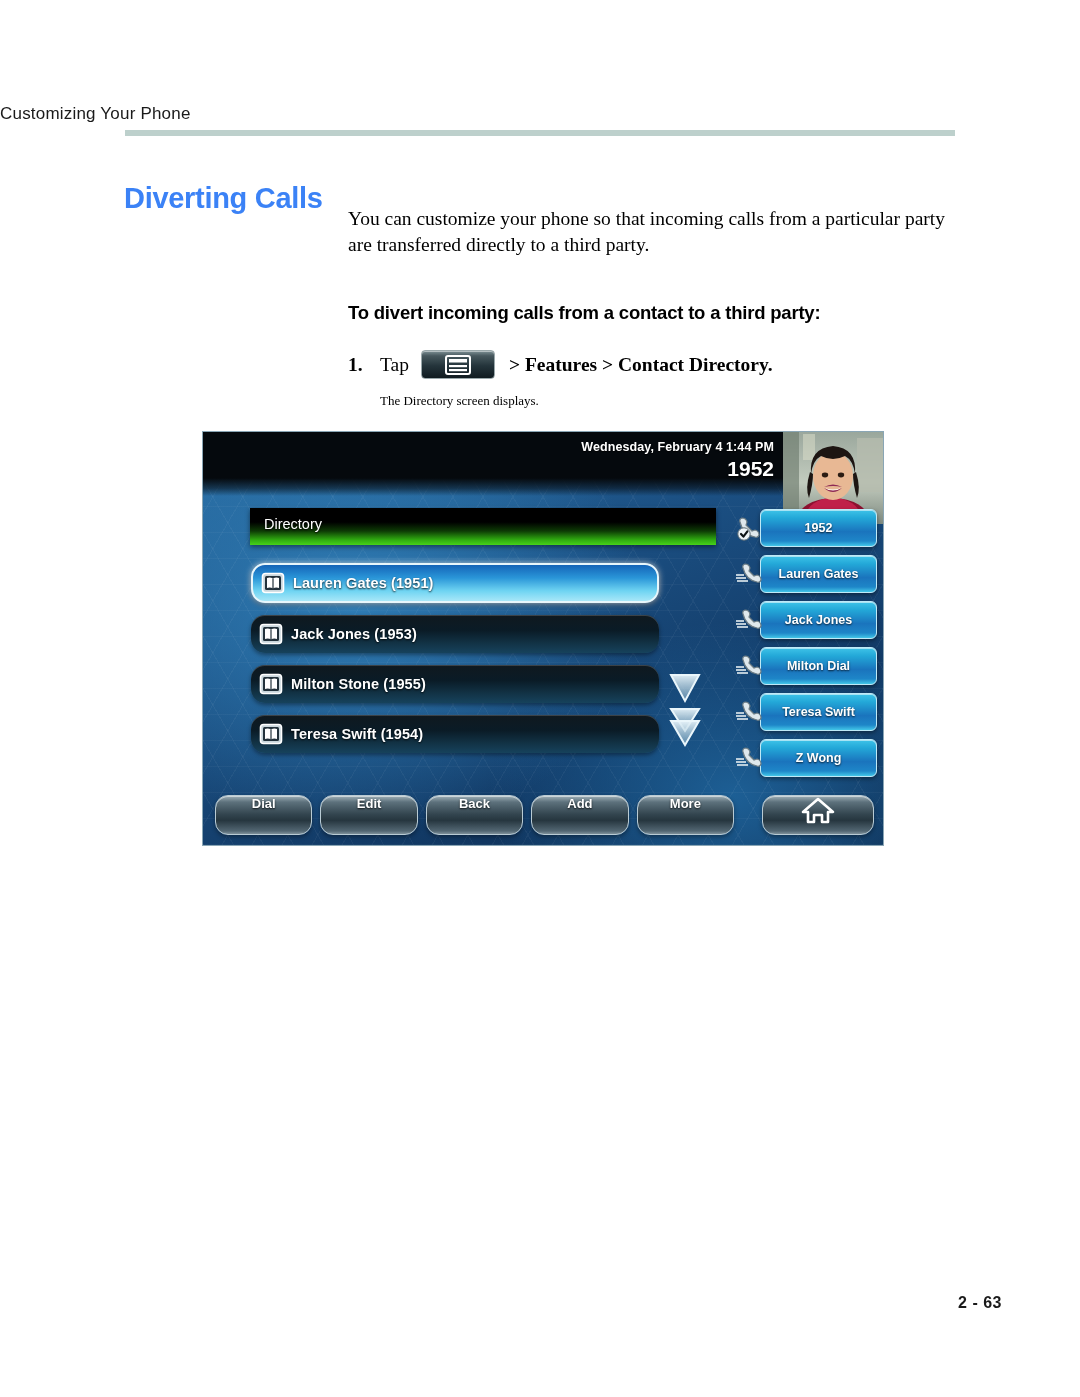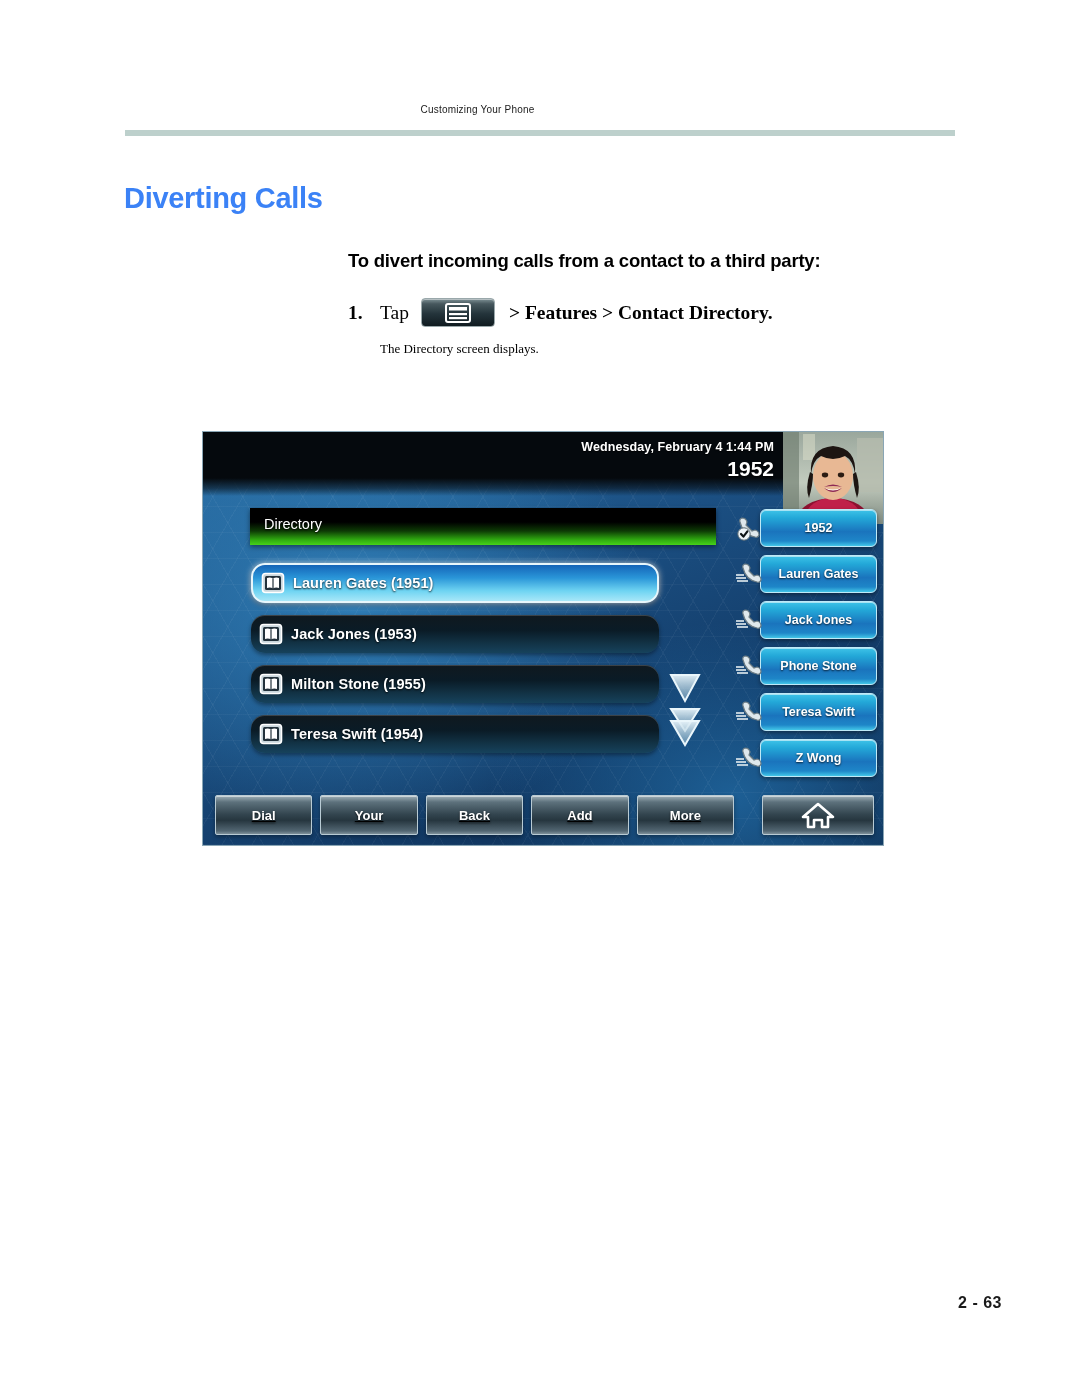--- a/index.html
+++ b/index.html
@@ -14,23 +14,23 @@
     position: relative;
     overflow: hidden;
   }
 
   
   .running-header {
     position: absolute;
     top: 104px;
     left: 0;
     width: 955px;
-    text-align: center;
-    font-family: "Liberation Sans", sans-serif;
-    font-size: 10px;
+    text-align: left;
+    font-family: "Liberation Sans", sans-serif;
+    font-size: 17px;
     letter-spacing: 0.2px;
     color: #1a1a1a;
   }
   .header-rule {
     position: absolute;
     top: 130px;
     left: 125px;
     width: 830px;
     height: 6px;
     background: #bdd0cc;
@@ -301,28 +301,27 @@
     position: absolute;
     left: 12px;
     bottom: 10px;
     width: 659px;
     display: flex;
     gap: 8px;
   }
   .softkey {
     flex: 1 1 0;
     height: 38px;
-    border-radius: 2px;
+    border-radius: 13px;
     background: linear-gradient(180deg, #9fb0b8 0%, #5d717c 16%, #33454f 48%, #26363f 64%, #526672 92%, #7e909a 100%);
     border: 1px solid #b9cbd4;
     box-shadow: inset 0 1px 0 rgba(255,255,255,0.5), 0 2px 4px rgba(0,0,0,0.35);
     display: flex;
-    align-items: center;
+    align-items: flex-start;
     justify-content: center;
-    text-decoration: underline;
   }
   .softkey span {
     font-family: "Liberation Sans", sans-serif;
     font-size: 13px;
     font-weight: bold;
     color: #ffffff;
     text-shadow: 0 1px 2px rgba(0,0,0,0.8);
   }
   .softkey.home {
     flex: 0 0 110px;
@@ -348,20 +347,21 @@
 </head>
 <body>
 
 <div class="running-header">Customizing Your Phone</div>
 <div class="header-rule"></div>
 
 <h1 class="page-title">Diverting Calls</h1>
 
 <div class="body-col">
 
+  <p class="para">You can customize your phone so that incoming calls from a particular party are transferred directly to a third party.</p>
 
   <h2 class="subhead">To divert incoming calls from a contact to a third party:</h2>
 
   <div class="step">
     <span class="step-num">1.</span>
     <span class="step-word">Tap</span>
     <span class="menu-key">
       <svg width="26" height="20" viewBox="0 0 26 20">
         <rect x="1" y="1" width="24" height="18" rx="2" fill="none" stroke="#ffffff" stroke-width="2"></rect>
         <rect x="4" y="4" width="18" height="3.5" fill="#ffffff"></rect>
@@ -526,21 +526,21 @@
     <div class="linekey">
       <span class="linekey-icon">
         <svg width="30" height="30" viewBox="0 0 30 30">
           <path d="M9 9 Q8 6 11 5 Q15 5 16 9 L15 12 L20 17 L23 16 Q27 17 27 21 Q26 24 23 23 Q12 21 9 9 Z" fill="#dfe8ec" stroke="#6d7d85" stroke-width="1.2"></path>
           <line x1="2" y1="16" x2="10" y2="16" stroke="#e4edf1" stroke-width="1.6"></line>
           <line x1="2" y1="19" x2="12" y2="19" stroke="#e4edf1" stroke-width="1.6"></line>
           <line x1="3" y1="22" x2="14" y2="22" stroke="#e4edf1" stroke-width="1.6"></line>
         </svg>
       </span>
       <span class="linekey-btn">
-        <span class="linekey-label">Phone Stone</span>
+        <span class="linekey-label">Milton Dial</span>
       </span>
     </div>
 
     <div class="linekey">
       <span class="linekey-icon">
         <svg width="30" height="30" viewBox="0 0 30 30">
           <path d="M9 9 Q8 6 11 5 Q15 5 16 9 L15 12 L20 17 L23 16 Q27 17 27 21 Q26 24 23 23 Q12 21 9 9 Z" fill="#dfe8ec" stroke="#6d7d85" stroke-width="1.2"></path>
           <line x1="2" y1="16" x2="10" y2="16" stroke="#e4edf1" stroke-width="1.6"></line>
           <line x1="2" y1="19" x2="12" y2="19" stroke="#e4edf1" stroke-width="1.6"></line>
           <line x1="3" y1="22" x2="14" y2="22" stroke="#e4edf1" stroke-width="1.6"></line>
@@ -564,21 +564,21 @@
         <span class="linekey-label">Z Wong</span>
       </span>
     </div>
   </div>
 
   <div class="softkeys">
     <div class="softkey">
       <span>Dial</span>
     </div>
     <div class="softkey">
-      <span>Your</span>
+      <span>Edit</span>
     </div>
     <div class="softkey">
       <span>Back</span>
     </div>
     <div class="softkey">
       <span>Add</span>
     </div>
     <div class="softkey">
       <span>More</span>
     </div>

